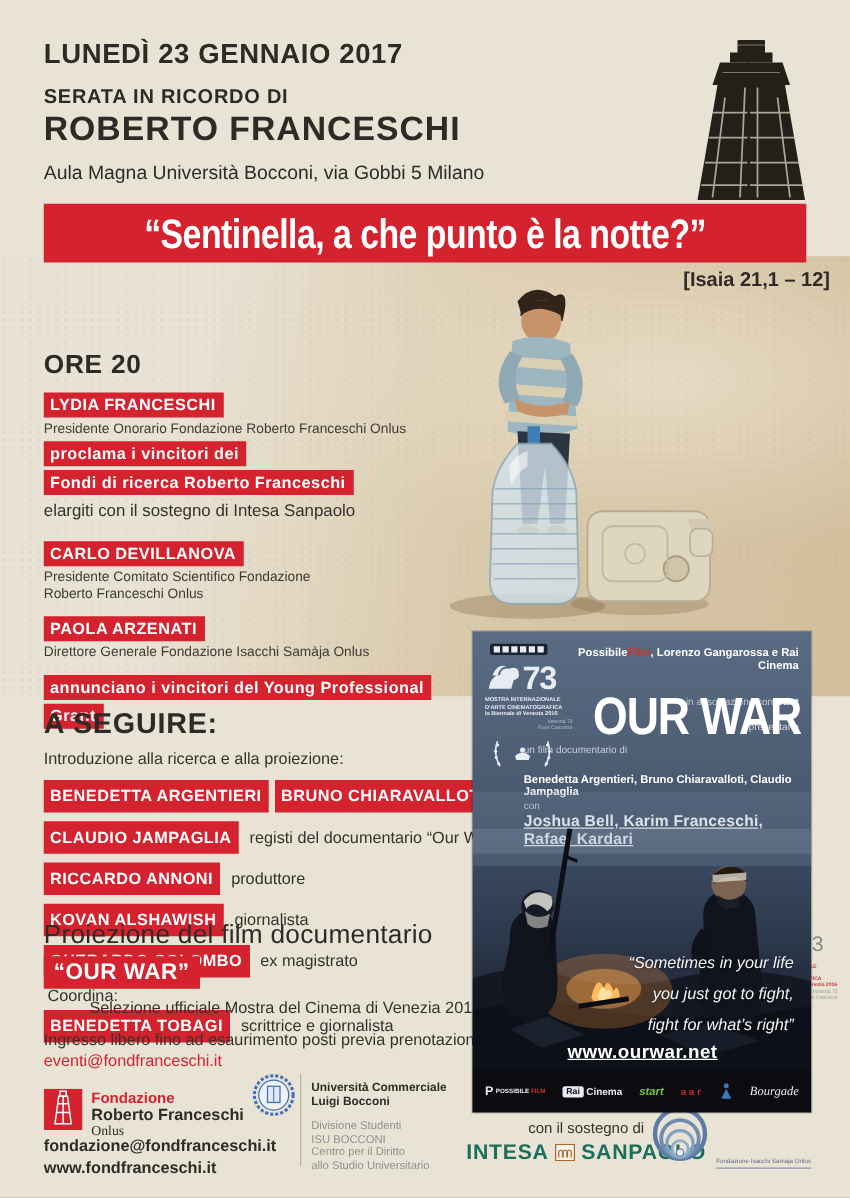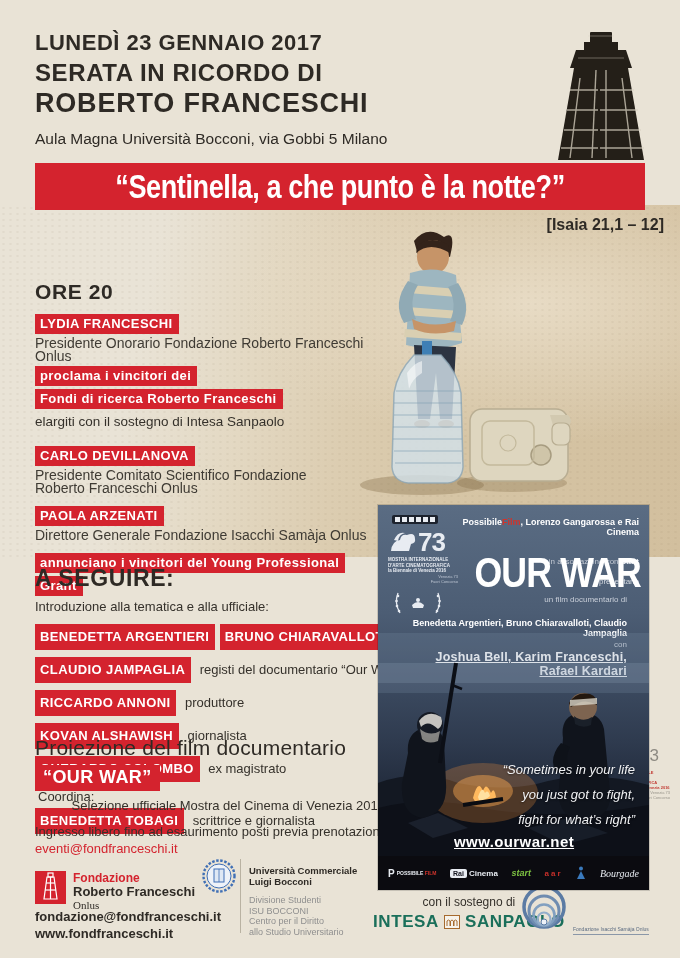--- a/index.html
+++ b/index.html
@@ -5,21 +5,21 @@
   * { margin:0; padding:0; box-sizing:border-box; }
   html,body { background:#b9b2a4; }
   body { font-family:"Liberation Sans", sans-serif; }
   .page {
     position:relative; width:680px; height:958px; margin:0 auto;
     background:#e9e3d6; overflow:hidden; color:#2e2a25;
   }
   
   .header { position:absolute; left:35px; top:30px; z-index:4; }
   .h-date { font-size:22px; font-weight:700; letter-spacing:.5px; }
-  .h-serata { font-size:24px; font-weight:600; letter-spacing:.6px; margin-top:3px; }
+  .h-serata { font-size:16px; font-weight:600; letter-spacing:.6px; margin-top:13px; }
   .h-name { font-size:27px; font-weight:600; letter-spacing:.8px; margin-top:1px; }
   .h-venue { font-size:15.5px; font-weight:500; margin-top:11px; }
   
   .tower { position:absolute; left:540px; top:18px; z-index:1; }
   
   .banner {
     position:absolute; left:35px; top:163px; width:610px; height:47px;
     background:#d4232e; z-index:5; display:flex; align-items:center; justify-content:center;
   }
   .banner-text {
@@ -37,21 +37,21 @@
   .photo-grain { position:absolute; inset:0;
       background-image:radial-gradient(rgba(120,100,70,.14) 1px, transparent 1.4px);
       background-size:7px 6px; opacity:.5; }
   
   .program { position:absolute; left:35px; top:280px; width:360px; z-index:6; }
   .ore { font-size:21px; font-weight:700; letter-spacing:.6px; margin-bottom:10px; }
   .chip {
     display:inline-block; background:#d4232e; color:#fff; font-weight:700;
     font-size:13px; letter-spacing:.4px; padding:2px 6px 3px 5px; margin-bottom:3px;
   }
-  .role { font-size:14px; font-weight:500; color:#3f3b34; line-height:13px; margin-bottom:3px; }
+  .role { font-size:11px; font-weight:500; color:#3f3b34; line-height:13px; margin-bottom:3px; }
   .note { font-size:13.5px; font-weight:500; color:#35312b; margin:2px 0 3px; }
   .gap14 { height:14px; } .gap8 { height:8px; }
   
   .aseguire { position:absolute; left:35px; top:565px; width:360px; z-index:6; }
   .as-head { font-size:23px; font-weight:700; letter-spacing:.6px; }
   .as-intro { font-size:13px; font-weight:500; color:#35312b; margin:7px 0 10px; }
   .as-row { margin-bottom:4px; line-height:21px; white-space:nowrap; }
   .as-row .rest { font-size:13px; font-weight:500; color:#35312b; margin-left:4px; }
   .coordina { font-size:13px; font-weight:500; color:#35312b; margin:3px 0 4px 3px; }
   
@@ -106,21 +106,21 @@
   .p-credits { position:absolute; right:10px; top:12px; width:200px; text-align:right; color:#fff; }
   .pc-1 { font-size:9px; font-weight:700; }
   .pc-1 .red { color:#d0342c; }
   .pc-2 { font-size:8px; color:#c4cad4; margin-top:20px; }
   .pc-2 b { color:#e8ecf2; }
   .pc-3 { font-size:8px; color:#d4d9e1; margin-top:11px; }
   .p-title {
     position:absolute; right:8px; top:44px; color:#fff; font-size:42px; font-weight:800;
     white-space:nowrap; transform:scaleX(.85); transform-origin:right center; letter-spacing:-1px;
   }
-  .p-sub { position:absolute; right:22px; top:90px; width:230px; text-align:right; color:#fff; }
+  .p-sub { position:absolute; right:0; top:90px; width:230px; color:#fff; }
   .ps-1 { font-size:8px; color:#c9cfd9; }
   .ps-2 { font-size:9px; font-weight:700; margin-top:14px; }
   .ps-3 { font-size:8px; color:#c9cfd9; margin-top:2px; }
   .ps-4 { font-size:12.5px; font-weight:700; margin-top:1px; letter-spacing:.2px;text-decoration:underline; }
   .p-scene { position:absolute; left:0; top:128px; width:271px; height:223px; }
   .p-quote { position:absolute; right:14px; top:252px; text-align:right; color:#f2f3f5; font-style:italic; font-size:13px; line-height:25px; text-shadow:0 1px 2px rgba(0,0,0,.5); }
   .p-url { position:absolute; left:76px; bottom:40px; color:#fff; font-weight:700; font-size:15px; letter-spacing:.4px; }
   .p-band { position:absolute; left:0; bottom:0; width:271px; height:34px; background:#0b0b10; display:flex; align-items:center; justify-content:space-between; padding:0 10px; }
   .pb-item { display:flex; align-items:center; color:#fff; }
   .pb-poss-icon { font-size:10px; font-weight:700; color:#e8ecf2; margin-right:2px; }
@@ -244,21 +244,21 @@
     <div class="gap8"></div>
     <div><span class="chip">PAOLA ARZENATI</span></div>
     <div class="role">Direttore Generale Fondazione Isacchi Samàja Onlus</div>
     <div class="gap8"></div>
     <div><span class="chip">annunciano i vincitori del Young Professional</span></div>
     <div><span class="chip">Grant</span></div>
   </div>
 
   <div class="aseguire">
     <div class="as-head">A SEGUIRE:</div>
-    <div class="as-intro">Introduzione alla tematica e alla ufficiale:</div>
+    <div class="as-intro">Introduzione alla ricerca e alla proiezione:</div>
     <div class="as-row">
       <span class="chip">BENEDETTA ARGENTIERI</span>
       <span class="chip">BRUNO CHIARAVALLOTI</span>
     </div>
     <div class="as-row">
       <span class="chip">CLAUDIO JAMPAGLIA</span>
       <span class="rest">registi del documentario “Our War”</span>
     </div>
     <div class="as-row">
       <span class="chip">RICCARDO ANNONI</span>

